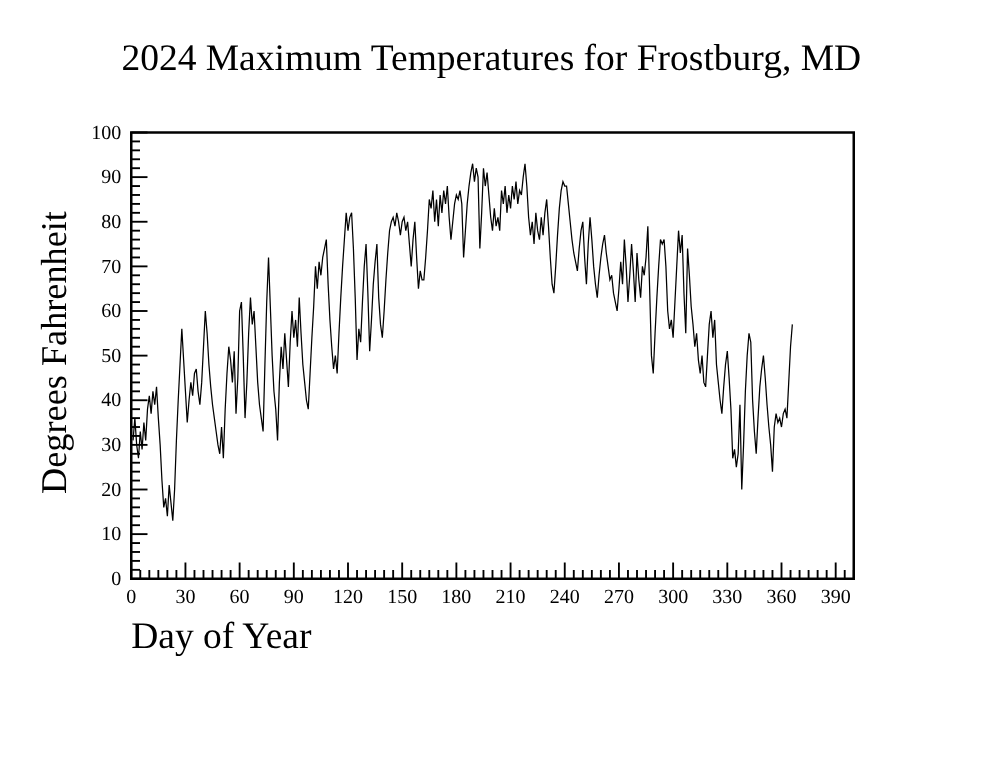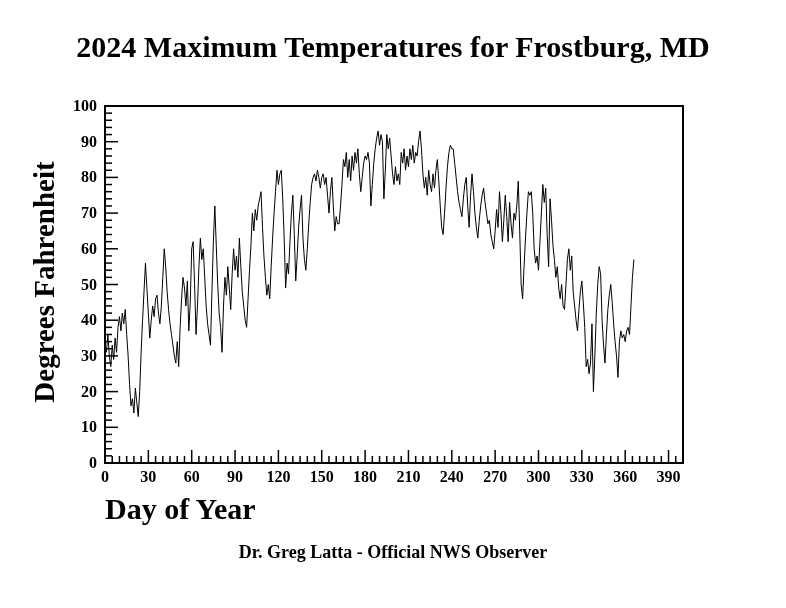--- a/index.html
+++ b/index.html
@@ -1,17 +1,17 @@
 <!DOCTYPE html>
 <html><head>
 <meta charset="utf-8">
 <style>
   html,body{margin:0;padding:0;background:#ffffff;}
   #canvas{position:relative;width:786px;height:608px;background:#ffffff;overflow:hidden;
-          font-family:"Liberation Serif", serif;color:#000;font-weight:bold;}
+          font-family:"Liberation Serif", serif;color:#000;}
   #plot{position:absolute;left:0;top:0;}
   .title{position:absolute;top:30px;left:0;width:786px;text-align:center;
          font-size:30px;white-space:nowrap;}
   .ylabel{position:absolute;top:282px;left:44px;transform:translate(-50%,-50%) rotate(-90deg);
           font-size:29px;white-space:nowrap;}
   .xlabel{position:absolute;top:492px;left:105px;width:578px;text-align:left;
           font-size:30px;white-space:nowrap;}
   .caption{position:absolute;top:542px;left:0;width:786px;text-align:center;
            font-size:18px;white-space:nowrap;}
   .tick{font-family:"Liberation Serif", serif;font-size:16px;fill:#000000;}
@@ -177,14 +177,13 @@
       <text x="97" y="218.10000000000002" text-anchor="end" class="tick">70</text>
       <line x1="105" y1="177.39999999999998" x2="118" y2="177.39999999999998" stroke="#000000" stroke-width="1.5"></line>
       <text x="97" y="182.39999999999998" text-anchor="end" class="tick">80</text>
       <line x1="105" y1="141.7" x2="118" y2="141.7" stroke="#000000" stroke-width="1.5"></line>
       <text x="97" y="146.7" text-anchor="end" class="tick">90</text>
       <line x1="105" y1="106" x2="118" y2="106" stroke="#000000" stroke-width="1.5"></line>
       <text x="97" y="111" text-anchor="end" class="tick">100</text>
       <polyline points="106.445,352.33 107.89,334.48 109.335,355.9 110.78,366.61 112.225,345.19 113.67,359.47 115.115,338.05 116.56,352.33 118.005,327.34000000000003 119.45,316.63 120.895,330.90999999999997 122.34,313.06 123.785,323.77 125.23,309.49 126.675,334.48 128.12,355.9 129.565,384.46 131.01,405.88 132.455,398.74 133.9,413.02 135.345,388.03 136.79,402.31 138.235,416.59 139.68,391.6 141.125,352.33 142.57,320.2 144.015,291.64 145.46,263.08 146.905,288.07 148.35,313.06 149.79500000000002,338.05 151.24,320.2 152.685,305.91999999999996 154.13,316.63 155.575,298.78 157.01999999999998,295.21000000000004 158.465,313.06 159.91,323.77 161.35500000000002,305.91999999999996 162.8,277.36 164.245,248.8 165.69,266.65 167.135,291.64 168.57999999999998,309.49 170.025,323.77 171.47,334.48 172.915,345.19 174.36,355.9 175.805,363.03999999999996 177.25,341.62 178.695,366.61 180.14,327.34000000000003 181.585,298.78 183.03,277.36 184.47500000000002,288.07 185.92000000000002,305.91999999999996 187.365,280.93 188.81,330.90999999999997 190.255,302.35 191.7,248.8 193.14499999999998,241.66 194.59,284.5 196.035,334.48 197.48000000000002,305.91999999999996 198.925,266.65 200.37,238.09 201.815,259.51 203.26,248.8 204.70499999999998,277.36 206.14999999999998,305.91999999999996 207.595,323.77 209.04,334.48 210.485,345.19 211.93,291.64 213.375,241.66 214.82,205.96000000000004 216.265,245.23000000000002 217.71,284.5 219.155,313.06 220.60000000000002,327.34000000000003 222.04500000000002,352.33 223.49,305.91999999999996 224.935,277.36 226.38,295.21000000000004 227.825,266.65 229.26999999999998,288.07 230.715,309.49 232.16,273.78999999999996 233.605,248.8 235.05,270.22 236.495,255.94000000000003 237.94,277.36 239.38500000000002,238.09 240.82999999999998,266.65 242.275,291.64 243.72,305.91999999999996 245.165,320.2 246.60999999999999,327.34000000000003 248.055,298.78 249.5,270.22 250.945,245.23000000000002 252.39000000000001,213.10000000000002 253.835,230.95 255.28,209.53 256.725,220.23999999999998 258.17,205.96000000000004 259.615,198.82 261.06,191.68 262.505,227.38 263.95000000000005,255.94000000000003 265.395,277.36 266.84000000000003,295.21000000000004 268.28499999999997,284.5 269.73,298.78 271.17499999999995,266.65 272.62,238.09 274.065,213.10000000000002 275.51,191.68 276.955,170.26 278.4,184.53999999999996 279.845,173.82999999999998 281.28999999999996,170.26 282.735,198.82 284.18,238.09 285.625,288.07 287.07,263.08 288.515,273.78999999999996 289.96000000000004,241.66 291.405,213.10000000000002 292.85,195.25 294.295,234.51999999999998 295.74,280.93 297.185,255.94000000000003 298.63,227.38 300.07500000000005,209.53 301.52,195.25 302.96500000000003,238.09 304.40999999999997,259.51 305.855,270.22 307.29999999999995,248.8 308.745,223.80999999999997 310.19,202.39 311.635,184.53999999999996 313.08,177.39999999999998 314.525,173.82999999999998 315.97,180.96999999999997 317.41499999999996,170.26 318.86,177.39999999999998 320.305,188.11 321.75,177.39999999999998 323.195,173.82999999999998 324.64,184.53999999999996 326.08500000000004,177.39999999999998 327.53,195.25 328.975,213.10000000000002 330.42,191.68 331.865,177.39999999999998 333.31,205.96000000000004 334.755,230.95 336.20000000000005,216.67000000000002 337.645,223.80999999999997 339.09000000000003,223.80999999999997 340.53499999999997,205.96000000000004 341.98,184.53999999999996 343.42499999999995,159.55 344.87,166.69 346.315,152.41000000000003 347.76,177.39999999999998 349.205,159.55 350.65,180.96999999999997 352.095,155.98000000000002 353.53999999999996,170.26 354.985,152.41000000000003 356.43,163.12 357.875,148.83999999999997 359.32,173.82999999999998 360.765,191.68 362.21,177.39999999999998 363.65500000000003,163.12 365.1,155.98000000000002 366.545,159.55 367.99,152.41000000000003 369.435,163.12 370.88,205.96000000000004 372.325,184.53999999999996 373.77000000000004,163.12 375.21500000000003,148.83999999999997 376.65999999999997,138.13 378.10499999999996,130.99 379.55,145.26999999999998 380.995,134.56 382.44,141.7 383.885,198.82 385.33,170.26 386.775,134.56 388.21999999999997,148.83999999999997 389.665,138.13 391.11,155.98000000000002 392.555,173.82999999999998 394,184.53999999999996 395.445,166.69 396.89,180.96999999999997 398.335,173.82999999999998 399.78000000000003,184.53999999999996 401.22499999999997,152.41000000000003 402.67,163.12 404.11499999999995,148.83999999999997 405.56,170.26 407.005,155.98000000000002 408.45,166.69 409.895,148.83999999999997 411.34000000000003,159.55 412.78499999999997,145.26999999999998 414.23,163.12 415.675,152.41000000000003 417.12,155.98000000000002 418.565,141.7 420.01000000000005,130.99 421.455,148.83999999999997 422.90000000000003,173.82999999999998 424.34499999999997,188.11 425.79,177.39999999999998 427.235,195.25 428.68,170.26 430.125,184.53999999999996 431.57,191.68 433.015,173.82999999999998 434.46,188.11 435.90500000000003,170.26 437.34999999999997,159.55 438.795,180.96999999999997 440.23999999999995,205.96000000000004 441.685,227.38 443.13,234.51999999999998 444.575,213.10000000000002 446.02,188.11 447.46500000000003,166.69 448.90999999999997,152.41000000000003 450.355,145.26999999999998 451.8,148.83999999999997 453.245,148.83999999999997 454.69,163.12 456.13500000000005,177.39999999999998 457.58,191.68 459.02500000000003,202.39 460.46999999999997,209.53 461.915,216.67000000000002 463.36,198.82 464.805,184.53999999999996 466.25,177.39999999999998 467.695,205.96000000000004 469.14,227.38 470.585,195.25 472.03000000000003,173.82999999999998 473.47499999999997,191.68 474.92,213.10000000000002 476.36499999999995,227.38 477.81,238.09 479.255,220.23999999999998 480.7,205.96000000000004 482.145,195.25 483.59000000000003,188.11 485.03499999999997,202.39 486.48,213.10000000000002 487.925,223.80999999999997 489.37,220.23999999999998 490.815,234.51999999999998 492.26000000000005,241.66 493.705,248.8 495.15000000000003,230.95 496.59499999999997,209.53 498.04,227.38 499.485,191.68 500.93,213.10000000000002 502.375,241.66 503.82,220.23999999999998 505.265,195.25 506.71,216.67000000000002 508.15500000000003,241.66 509.59999999999997,202.39 511.045,223.80999999999997 512.49,238.09 513.935,213.10000000000002 515.38,220.23999999999998 516.825,205.96000000000004 518.27,180.96999999999997 519.715,230.95 521.16,284.5 522.605,298.78 524.05,266.65 525.495,238.09 526.94,213.10000000000002 528.385,191.68 529.8299999999999,195.25 531.2750000000001,191.68 532.72,213.10000000000002 534.165,248.8 535.61,263.08 537.0550000000001,255.94000000000003 538.5,270.22 539.9449999999999,241.66 541.39,213.10000000000002 542.835,184.53999999999996 544.28,202.39 545.7249999999999,188.11 547.1700000000001,234.51999999999998 548.615,266.65 550.06,198.82 551.505,220.23999999999998 552.95,245.23000000000002 554.395,259.51 555.84,277.36 557.285,266.65 558.73,288.07 560.175,298.78 561.62,284.5 563.065,305.91999999999996 564.51,309.49 565.9549999999999,284.5 567.4000000000001,259.51 568.845,248.8 570.29,270.22 571.735,255.94000000000003 573.1800000000001,291.64 574.625,305.91999999999996 576.0699999999999,320.2 577.515,330.90999999999997 578.96,309.49 580.405,291.64 581.8499999999999,280.93 583.2950000000001,302.35 584.74,327.34000000000003 586.185,366.61 587.63,359.47 589.075,373.75 590.52,363.03999999999996 591.965,323.77 593.41,391.6 594.855,355.9 596.3,313.06 597.745,284.5 599.19,266.65 600.635,273.78999999999996 602.0799999999999,320.2 603.5250000000001,345.19 604.97,363.03999999999996 606.415,334.48 607.86,309.49 609.3050000000001,295.21000000000004 610.75,284.5 612.1949999999999,302.35 613.64,323.77 615.085,341.62 616.53,355.9 617.975,377.32 619.42,341.62 620.865,330.90999999999997 622.3100000000001,338.05 623.755,334.48 625.2,341.62 626.645,330.90999999999997 628.09,327.34000000000003 629.535,334.48 630.98,305.91999999999996 632.425,277.36 633.87,259.51" fill="none" stroke="#000000" stroke-width="1"></polyline>
     </svg>
   <div class="xlabel">Day of Year</div>
-  <div class="caption">Dr. Greg Latta - Official NWS Observer</div>
 </div>
 
 </body></html>

